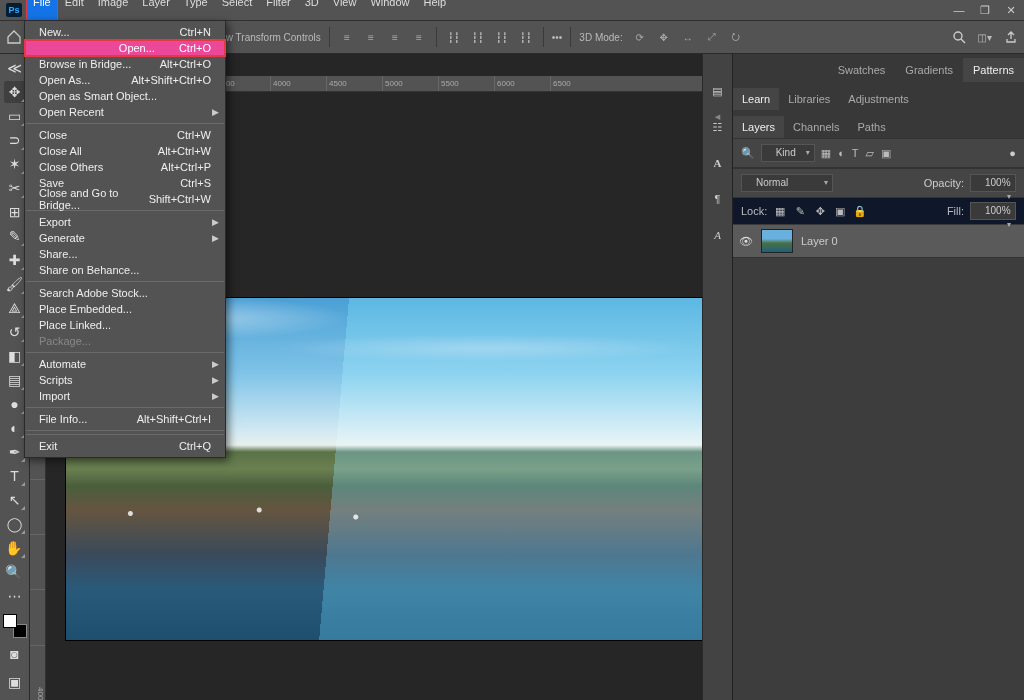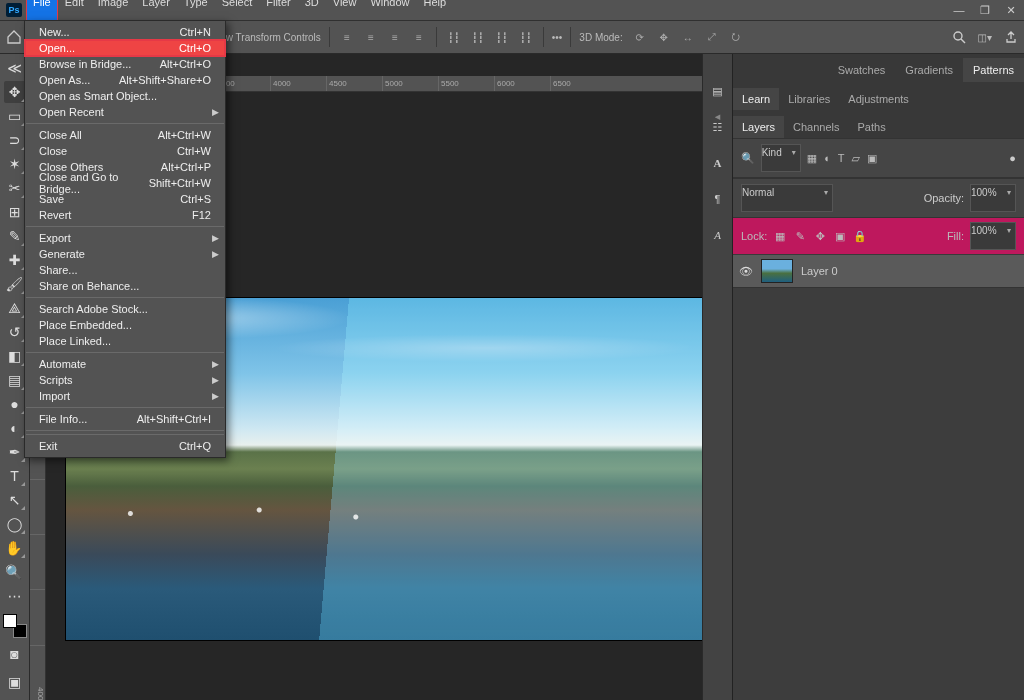--- a/index.html
+++ b/index.html
@@ -50,33 +50,33 @@
 
 .dock-strip { width:30px; background:#434343; border-left:1px solid #2a2a2a; display:flex; flex-direction:column; align-items:center; padding-top:26px; gap:14px;}
 .dock-strip .ic{width:22px;height:22px;display:flex;align-items:center;justify-content:center;color:#ccc;}
 
 .panels { width:292px; background:#3a3a3a; border-left:1px solid #222; display:flex; flex-direction:column; font-size:11px; }
 .ptabs { height:28px; background:#383838; display:flex; align-items:flex-end; }
 .ptab { padding:6px 10px; color:#aaa; background:#383838; }
 .ptab.active { background:#454545; color:#eee; }
 .ptabs.sub .ptab{padding:5px 9px;}
 .prow { padding:5px 8px; display:flex; align-items:center; gap:6px; background:#454545; border-top:1px solid #333; border-bottom:1px solid #333; color:#ccc;}
-.mini-select { background:#3a3a3a; border:1px solid #555; color:#ccc; padding:1px 18px 1px 0; font-size:10px; position:relative; height:28px; line-height:14px;}
+.mini-select { background:#3a3a3a; border:1px solid #555; color:#ccc; padding:1px 18px 1px 14px; font-size:10px; position:relative; height:18px; line-height:14px;}
 .mini-select::after{content:"▾"; position:absolute; right:4px; color:#aaa; font-size:8px;}
 .kind-icons{display:flex;gap:7px;color:#bbb;font-size:11px;}
-.lockrow{ padding:4px 8px; display:flex; gap:6px; align-items:center; background:#be185d; color:#bbb;}
+.lockrow{ padding:4px 8px; display:flex; gap:6px; align-items:center; background:#0f172a; color:#bbb;}
 .lockrow .ic{width:14px;text-align:center;}
 .layer { display:flex; align-items:center; height:34px; background:#5a5a5a; padding:0 6px; gap:8px; border-top:1px solid #3a3a3a; border-bottom:1px solid #333;}
 .layer .eye{width:14px;color:#ddd;}
 .layer .thumb{width:32px;height:24px;background:linear-gradient(#6ab0de 40%,#4a7040 60%,#1f5f7f);border:1px solid #222;}
 .panel-fill{flex:1;background:#3d3d3d;}
 
 .dropdown { position:absolute; top:20px; left:24px; width:202px; background:#535353; border:1px solid #2a2a2a; box-shadow:3px 3px 8px rgba(0,0,0,.5); z-index:50; padding:3px 0; }
 .dd-item { display:flex; justify-content:space-between; padding:2px 14px 2px 14px; color:#eee; height:16px; align-items:center; font-size:11px; position:relative;gap:24px;}
-.dd-item.hl { background:#ef4444; color:#fff; outline:2px solid #e63946; outline-offset:-1px;}
+.dd-item.hl { background:#ec4899; color:#fff; outline:2px solid #e63946; outline-offset:-1px;justify-content:flex-end;}
 .dd-item.disabled { color:#888; }
 .dd-item .arrow{position:absolute;right:6px;color:#ccc;font-size:9px;}
 .dd-sep { height:1px; background:#6a6a6a; margin:3px 1px; }
 svg{display:block;}
 </style>
 </head>
 <body>
 
 <div class="menubar">
   <div class="ps-badge">Ps</div>
@@ -290,54 +290,50 @@
     <div class="dd-item hl">
       <span>Open...</span>
       <span>Ctrl+O</span>
     </div>
     <div class="dd-item">
       <span>Browse in Bridge...</span>
       <span>Alt+Ctrl+O</span>
     </div>
     <div class="dd-item">
       <span>Open As...</span>
-      <span>Alt+Shift+Share+O</span>
+      <span>Alt+Shift+Ctrl+O</span>
     </div>
     <div class="dd-item">
       <span>Open as Smart Object...</span>
     </div>
     <div class="dd-item">
       <span>Open Recent</span>
       <span class="arrow">▶</span>
     </div>
     <div class="dd-sep"></div>
+    <div class="dd-item">
+      <span>Close</span>
+      <span>Ctrl+W</span>
+    </div>
     <div class="dd-item">
       <span>Close All</span>
       <span>Alt+Ctrl+W</span>
     </div>
     <div class="dd-item">
-      <span>Close</span>
-      <span>Ctrl+W</span>
-    </div>
-    <div class="dd-item">
       <span>Close Others</span>
       <span>Alt+Ctrl+P</span>
     </div>
     <div class="dd-item">
+      <span>Save</span>
+      <span>Ctrl+S</span>
+    </div>
+    <div class="dd-item">
       <span>Close and Go to Bridge...</span>
       <span>Shift+Ctrl+W</span>
     </div>
-    <div class="dd-item">
-      <span>Save</span>
-      <span>Ctrl+S</span>
-    </div>
-    <div class="dd-item">
-      <span>Revert</span>
-      <span>F12</span>
-    </div>
     <div class="dd-sep"></div>
     <div class="dd-item">
       <span>Export</span>
       <span class="arrow">▶</span>
     </div>
     <div class="dd-item">
       <span>Generate</span>
       <span class="arrow">▶</span>
     </div>
     <div class="dd-item">
@@ -348,20 +344,23 @@
     </div>
     <div class="dd-sep"></div>
     <div class="dd-item">
       <span>Search Adobe Stock...</span>
     </div>
     <div class="dd-item">
       <span>Place Embedded...</span>
     </div>
     <div class="dd-item">
       <span>Place Linked...</span>
+    </div>
+    <div class="dd-item disabled">
+      <span>Package...</span>
     </div>
     <div class="dd-sep"></div>
     <div class="dd-item">
       <span>Automate</span>
       <span class="arrow">▶</span>
     </div>
     <div class="dd-item">
       <span>Scripts</span>
       <span class="arrow">▶</span>
     </div>

